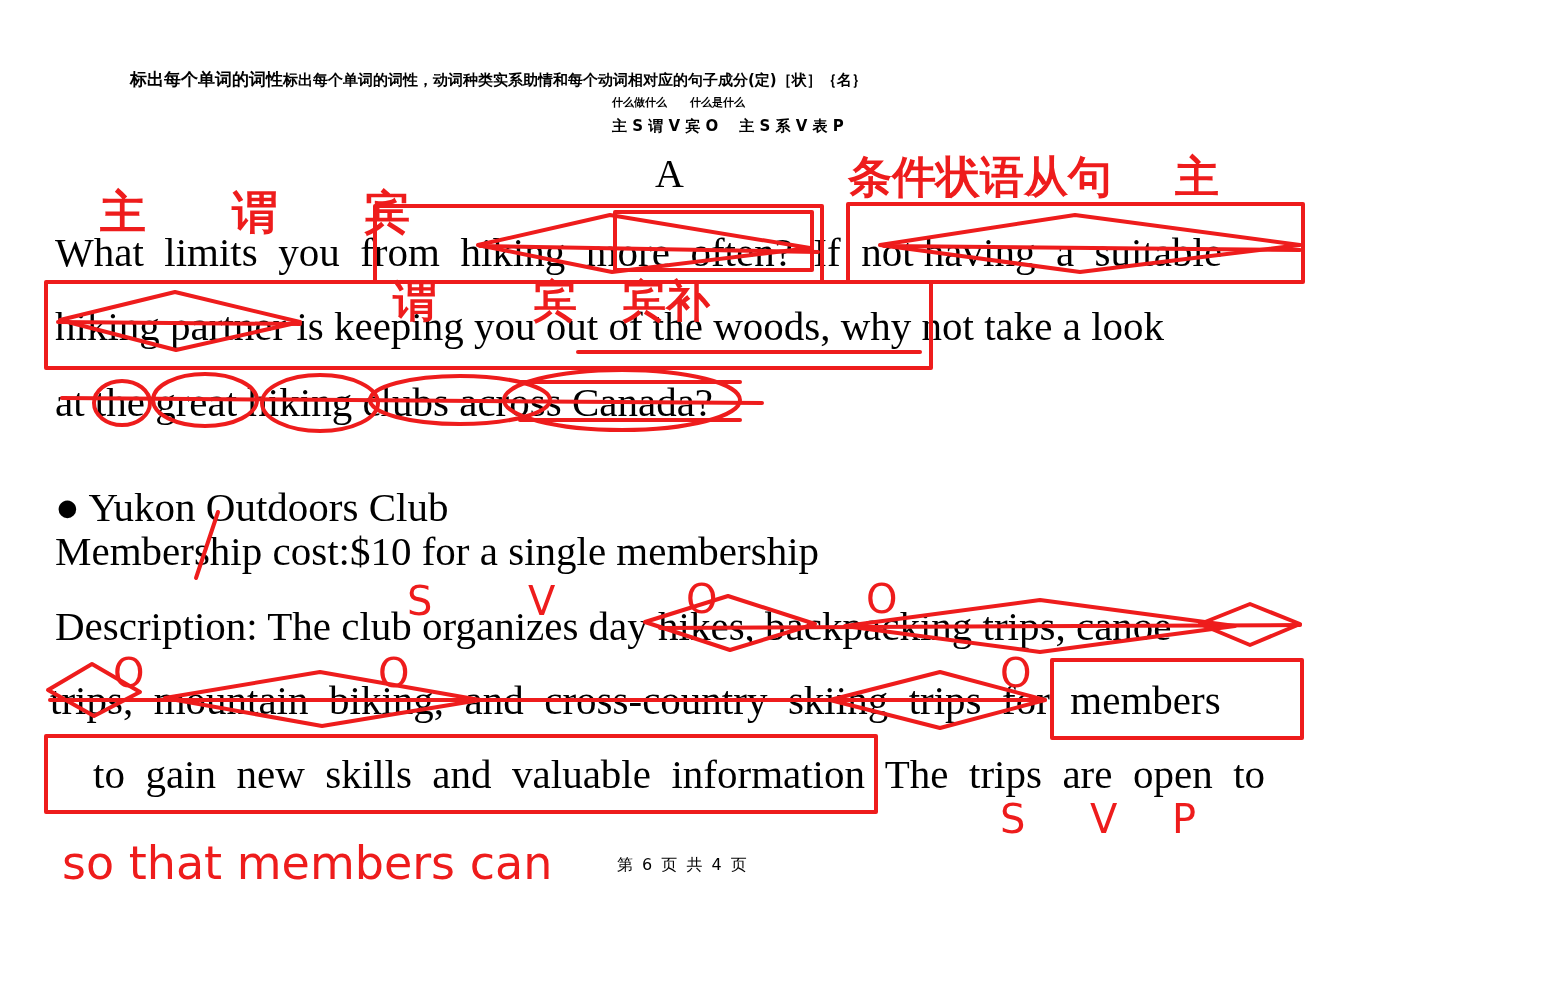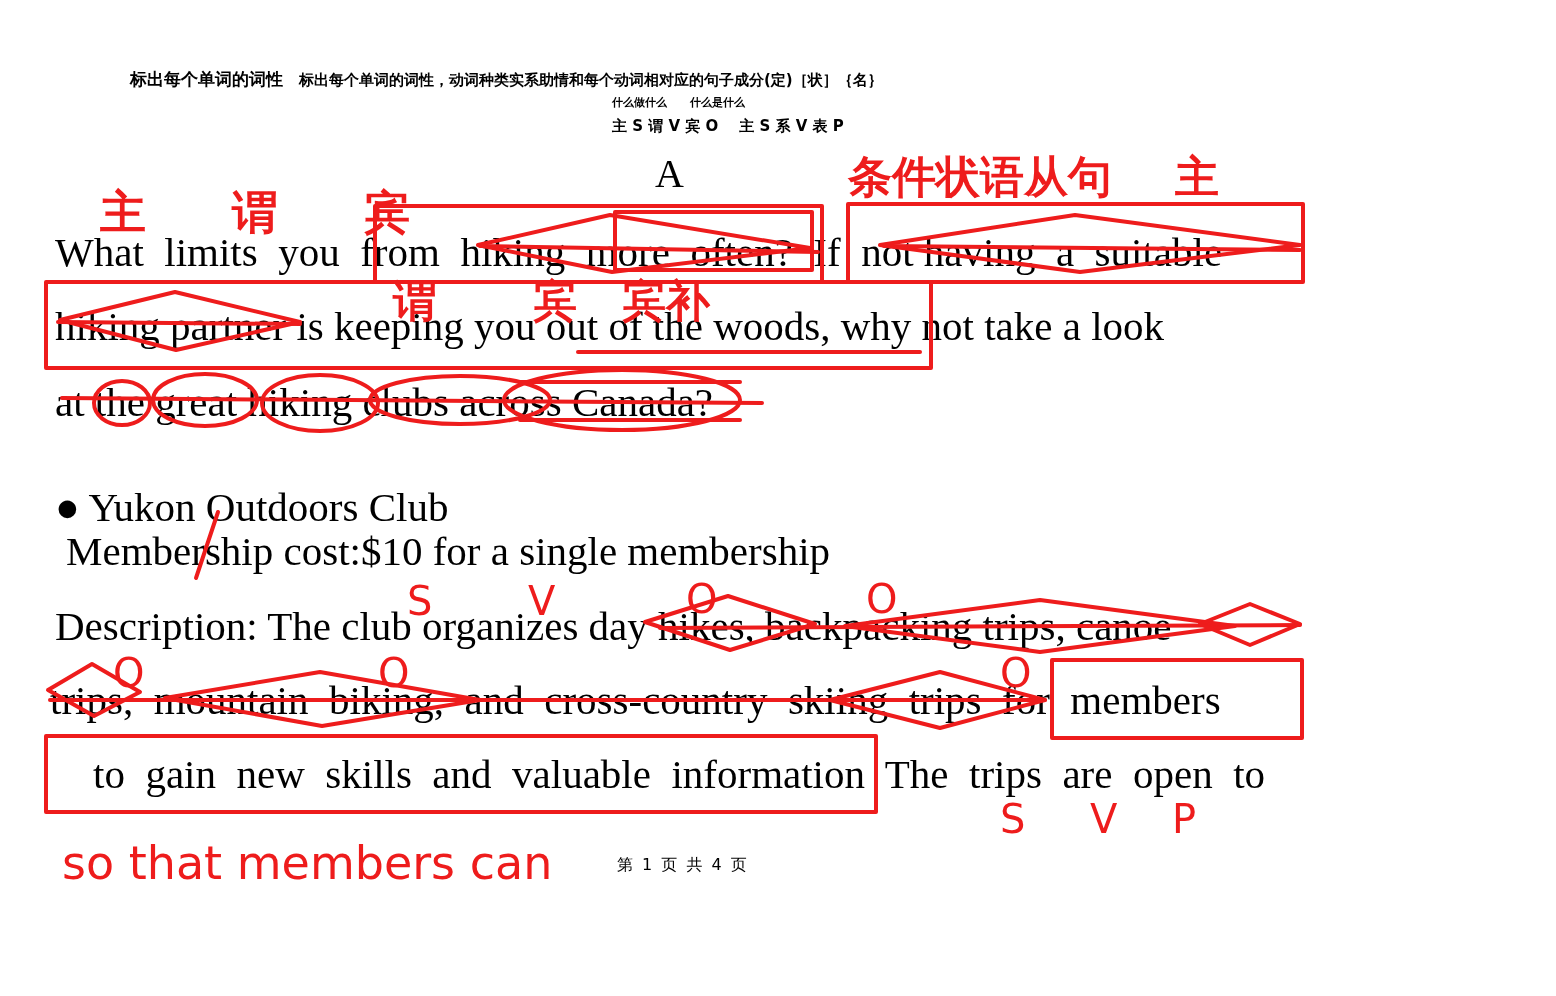--- a/index.html
+++ b/index.html
@@ -38,21 +38,21 @@
     color: #000;
     white-space: pre;
     letter-spacing: 0px;
   }
   #letter-A { left: 655px; top: 150px; font-size: 40px; }
 
   #line1 { left: 55px;  top: 228px; }
   #line2 { left: 55px;  top: 302px; }
   #line3 { left: 55px;  top: 378px; }
   #line4 { left: 55px;  top: 452px; margin-top: 31px; }
-  #line5 { left: 55px;  top: 527px; margin-left: 11px; }
+  #line5 { left: 55px;  top: 527px; }
   #line6 { left: 55px;  top: 602px; }
   #line7 { left: 50px;  top: 676px; }
   #line8 { left: 55px;  top: 750px; margin-left: 38px; }
 
   #footer {
     position: absolute;
     left: 617px;
     top: 855px;
     font-family: "DejaVu Sans", sans-serif;
     font-size: 16px;
@@ -85,36 +85,36 @@
     width: 1556px;
     height: 996px;
     pointer-events: none;
   }
 </style>
 </head>
 <body>
 
 <div id="page">
 
-  <div class="hdr" id="hdr-line1"><span>标出每个单词的词性</span><span class="small" style="margin-left:16px;">标出每个单词的词性，动词种类实系助情和每个动词相对应的句子成分(定)［状］｛名｝</span></div>
+  <div class="hdr" id="hdr-line1"><span>标出每个单词的词性</span><span class="small" style="">标出每个单词的词性，动词种类实系助情和每个动词相对应的句子成分(定)［状］｛名｝</span></div>
   <div class="hdr" id="hdr-line2">什么做什么      什么是什么</div>
   <div class="hdr" id="hdr-line3">主 S 谓 V 宾 O    主 S 系 V 表 P</div>
 
   <div class="body-line" id="letter-A">A</div>
 
   <div class="body-line" id="line1">What  limits  you  from  hiking  more  often?  If  not having  a  suitable</div>
   <div class="body-line" id="line2">hiking partner is keeping you out of the woods, why not take a look</div>
   <div class="body-line" id="line3">at the great hiking clubs across Canada?</div>
   <div class="body-line" id="line4">● Yukon Outdoors Club</div>
   <div class="body-line" id="line5">Membership cost:$10 for a single membership</div>
   <div class="body-line" id="line6">Description: The club organizes day hikes, backpacking trips, canoe</div>
   <div class="body-line" id="line7">trips,  mountain  biking,  and  cross-country  skiing  trips  for  members</div>
   <div class="body-line" id="line8">to  gain  new  skills  and  valuable  information  The  trips  are  open  to</div>
 
-  <div id="footer">第 1 页 共 4 页</div>
+  <div id="footer">第 6 页 共 4 页</div>
 
   <svg class="overlay" viewBox="0 0 1556 996">
     <g stroke="#ee1c1c" fill="none" stroke-width="4" stroke-linecap="round" stroke-linejoin="round">
 
       <rect x="375" y="206" width="447" height="76"></rect>
 
       <rect x="615" y="212" width="197" height="58"></rect>
 
       <path d="M478 245 L610 215 L810 248 L612 272 Z"></path>
 

